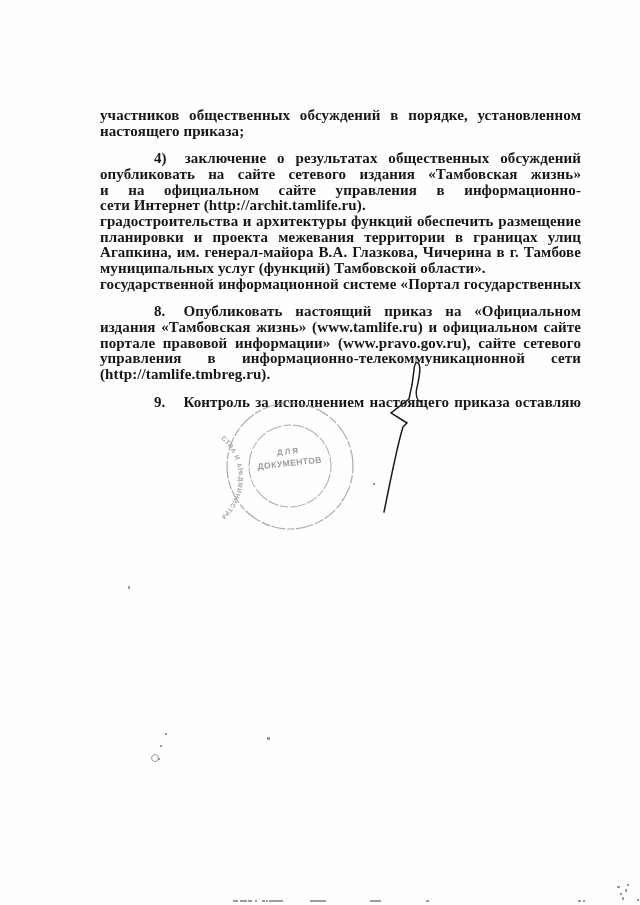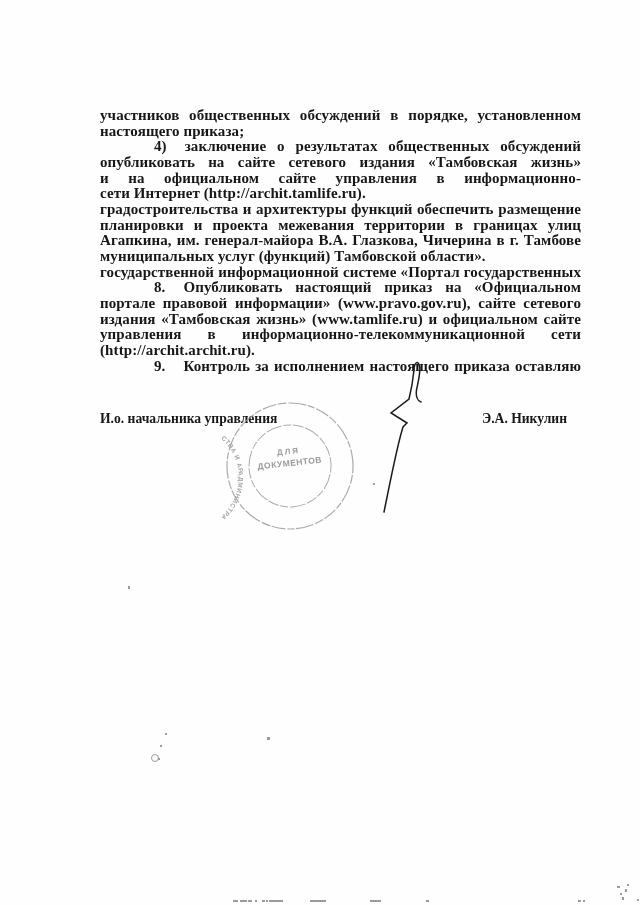--- a/index.html
+++ b/index.html
@@ -7,21 +7,21 @@
     position:relative; width:640px; height:905px; background:#fffefe;
     overflow:hidden; font-family:"Liberation Serif", serif; color:#171717;
   }
   
   .text-block {
     position:absolute; left:100px; top:108px; width:481px;
     font-size:15px; font-weight:bold; letter-spacing:0.1px;
   }
   .line { height:15.68px; line-height:15.68px; white-space:normal; overflow:hidden; }
   .line.j { text-align:justify; text-align-last:justify; }
-  .line.ind { padding-left:54px; }
+  .line.ind { padding-left:54px;margin-top:12px; }
   .num { margin-right:18px; }
   
   .sig-row {
     position:absolute; left:100px; top:411px; width:481px;
     display:flex; justify-content:space-between;
     font-size:13.6px; font-weight:bold;
   }
   .sig-name { margin-right:14px; }
   
   .stamp {
@@ -59,31 +59,27 @@
       <div class="line j ind"><span class="num">4)</span>заключение о результатах общественных обсуждений</div>
       <div class="line j">опубликовать на сайте сетевого издания «Тамбовская жизнь» (www.tamlife.ru)</div>
       <div class="line j">и на официальном сайте управления в информационно-телекоммуникационной</div>
       <div class="line">сети Интернет (http://archit.tamlife.ru).</div>
       <div class="line j">градостроительства и архитектуры функций обеспечить размещение проекта</div>
       <div class="line j">планировки и проекта межевания территории в границах улиц Мичуринская,</div>
       <div class="line j">Агапкина, им. генерал-майора В.А. Глазкова, Чичерина в г. Тамбове в</div>
       <div class="line">муниципальных услуг (функций) Тамбовской области».</div>
       <div class="line j">государственной информационной системе «Портал государственных и</div>
       <div class="line j ind"><span class="num">8.</span>Опубликовать настоящий приказ на «Официальном интернет-</div>
+      <div class="line j">издания «Тамбовская жизнь» (www.tamlife.ru) и официальном сайте</div>
       <div class="line j">портале правовой информации» (www.pravo.gov.ru), сайте сетевого</div>
-      <div class="line j">издания «Тамбовская жизнь» (www.tamlife.ru) и официальном сайте</div>
       <div class="line j">управления в информационно-телекоммуникационной сети Агапкина</div>
-      <div class="line">(http://archit.archit.ru).</div>
+      <div class="line">(http://tamlife.tmbreg.ru).</div>
       <div class="line j ind"><span class="num">9.</span>Контроль за исполнением настоящего приказа оставляю за собой.</div>
     </div>
 
-  <div class="sig-row">
-    <span class="sig-title">И.о. начальника управления</span>
-    <span class="sig-name">Э.А. Никулин</span>
-  </div>
 
   <svg class="stamp" viewBox="0 0 136 136" xmlns="http://www.w3.org/2000/svg">
     <g transform="rotate(-6 68 68)">
       <circle class="outer" cx="68" cy="68" r="63"></circle>
       <circle class="inner" cx="68" cy="68" r="41"></circle>
       <defs>
         <path id="ringPath" d="M 16 68 A 52 52 0 1 1 15.99 67.4"></path>
       </defs>
       <text class="ring">
         <textPath href="#ringPath">АДМИНИСТРАЦИЯ ТАМБОВСКОЙ ОБЛАСТИ  •  УПРАВЛЕНИЕ ГРАДОСТРОИТЕЛЬСТВА И АРХИТЕКТУРЫ ОБЛАСТИ</textPath>

